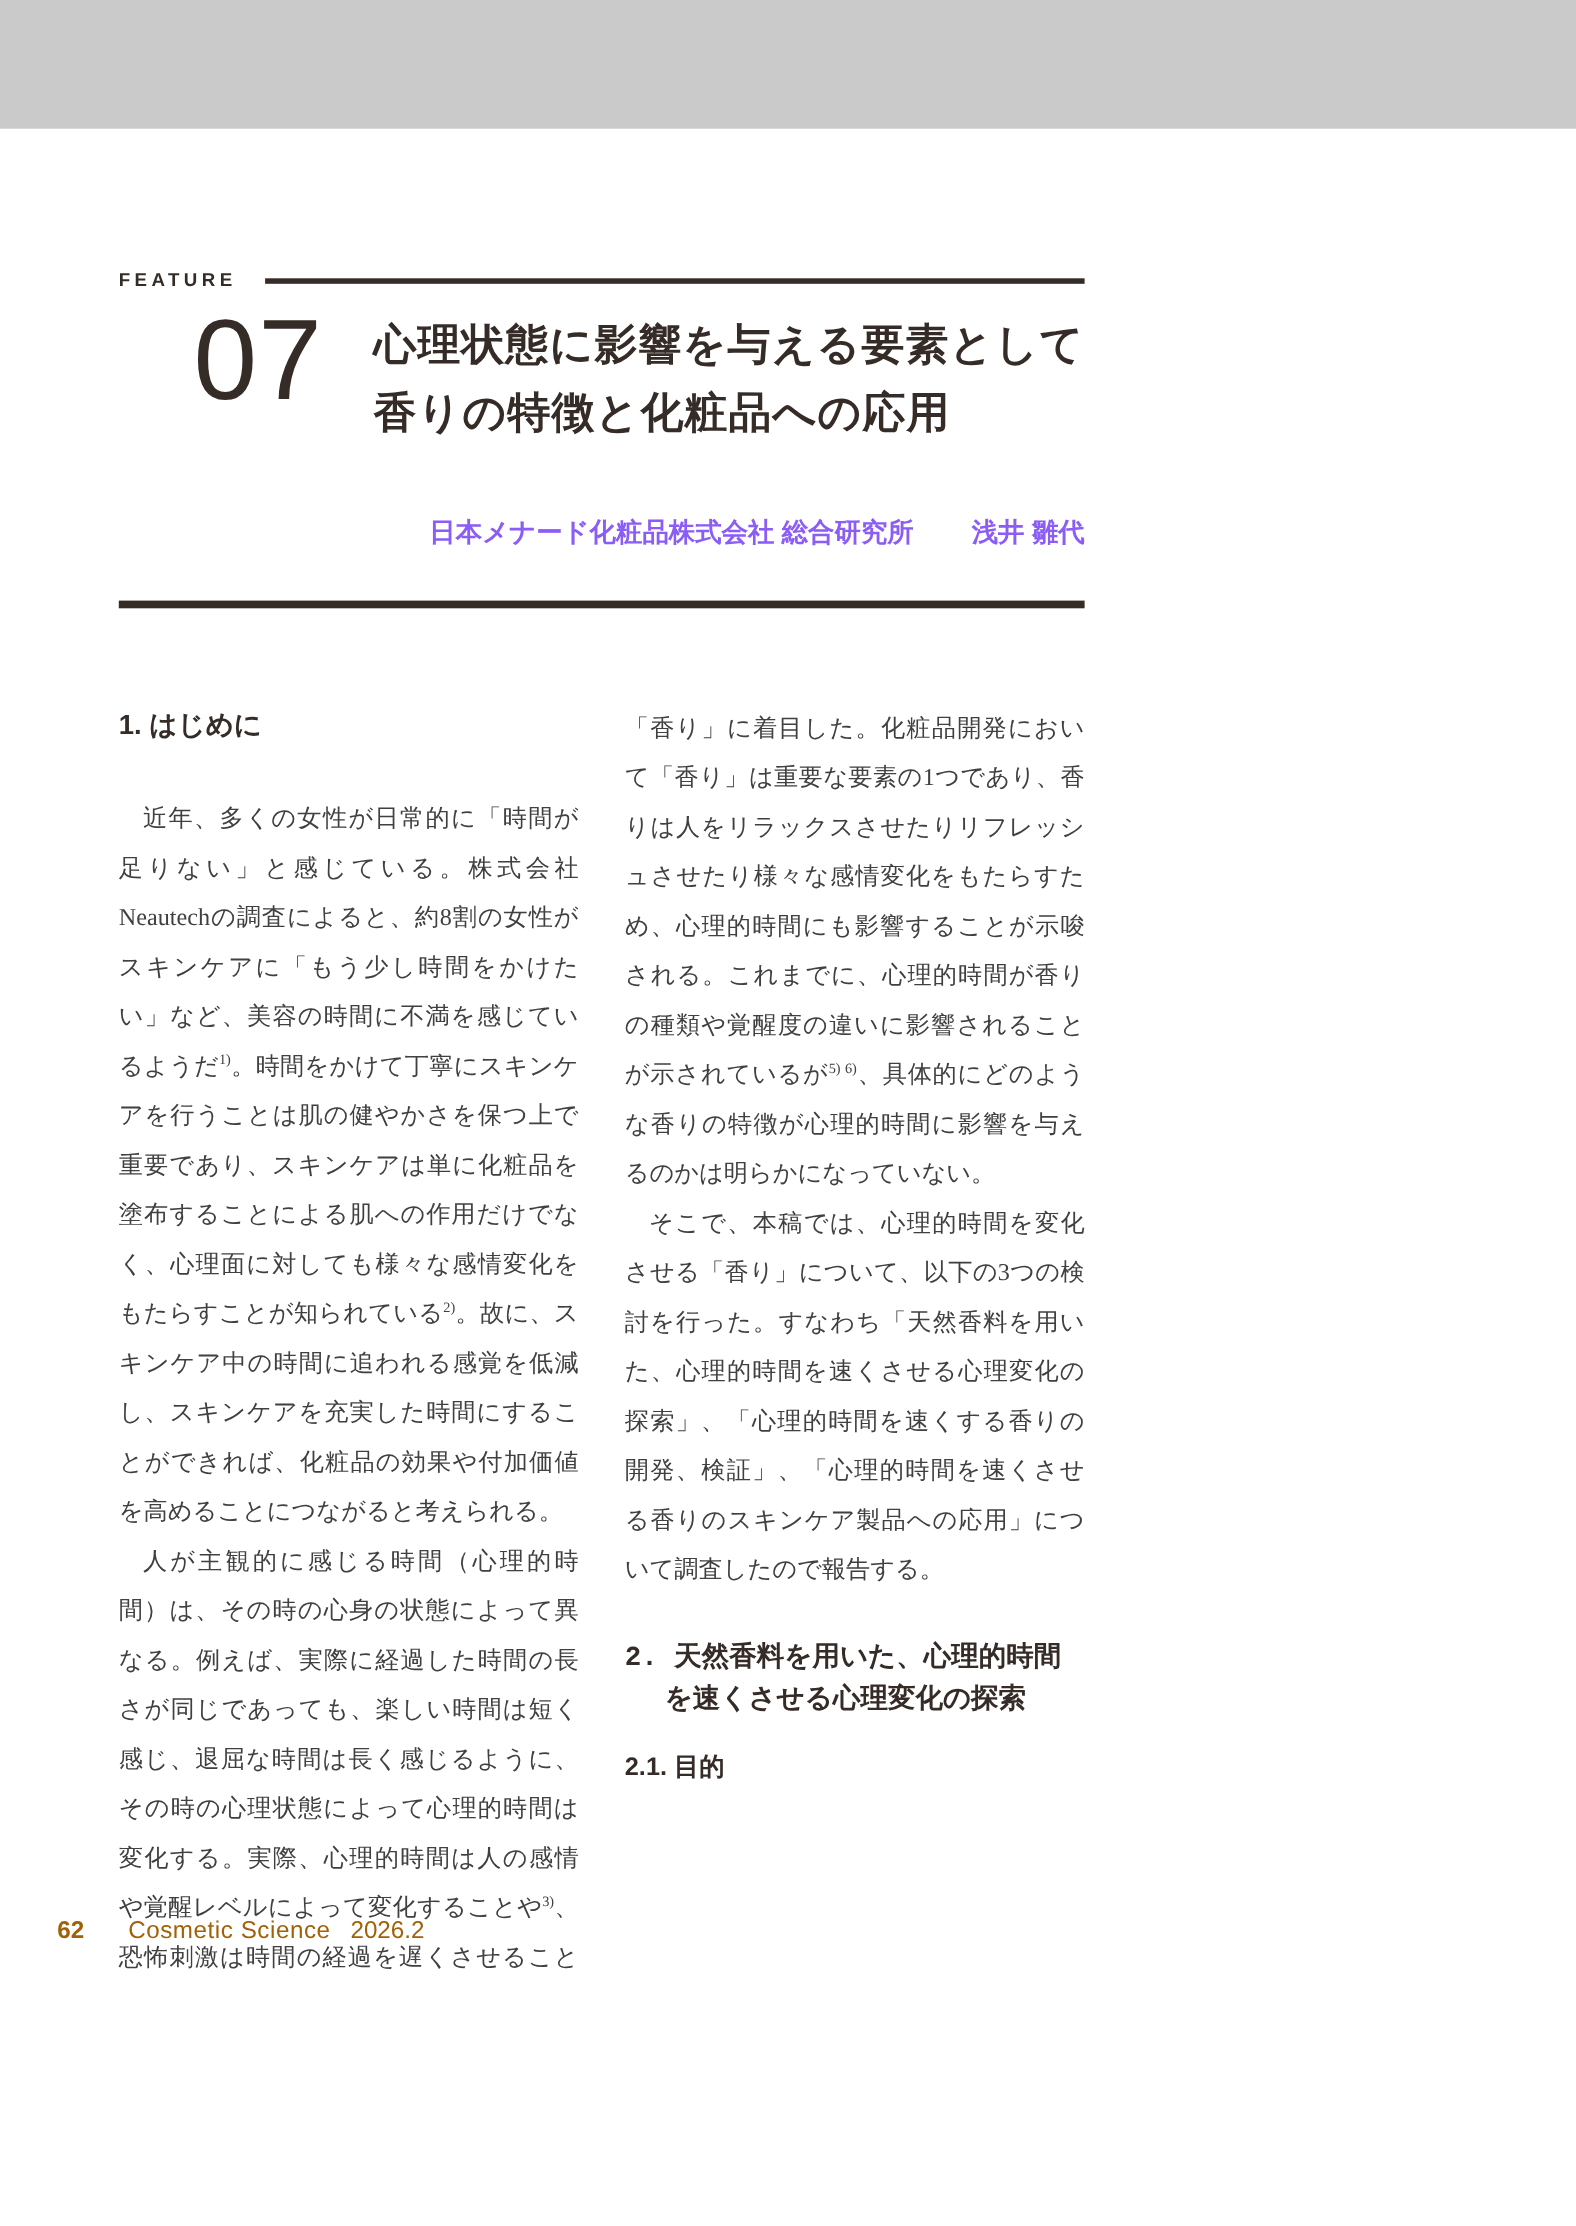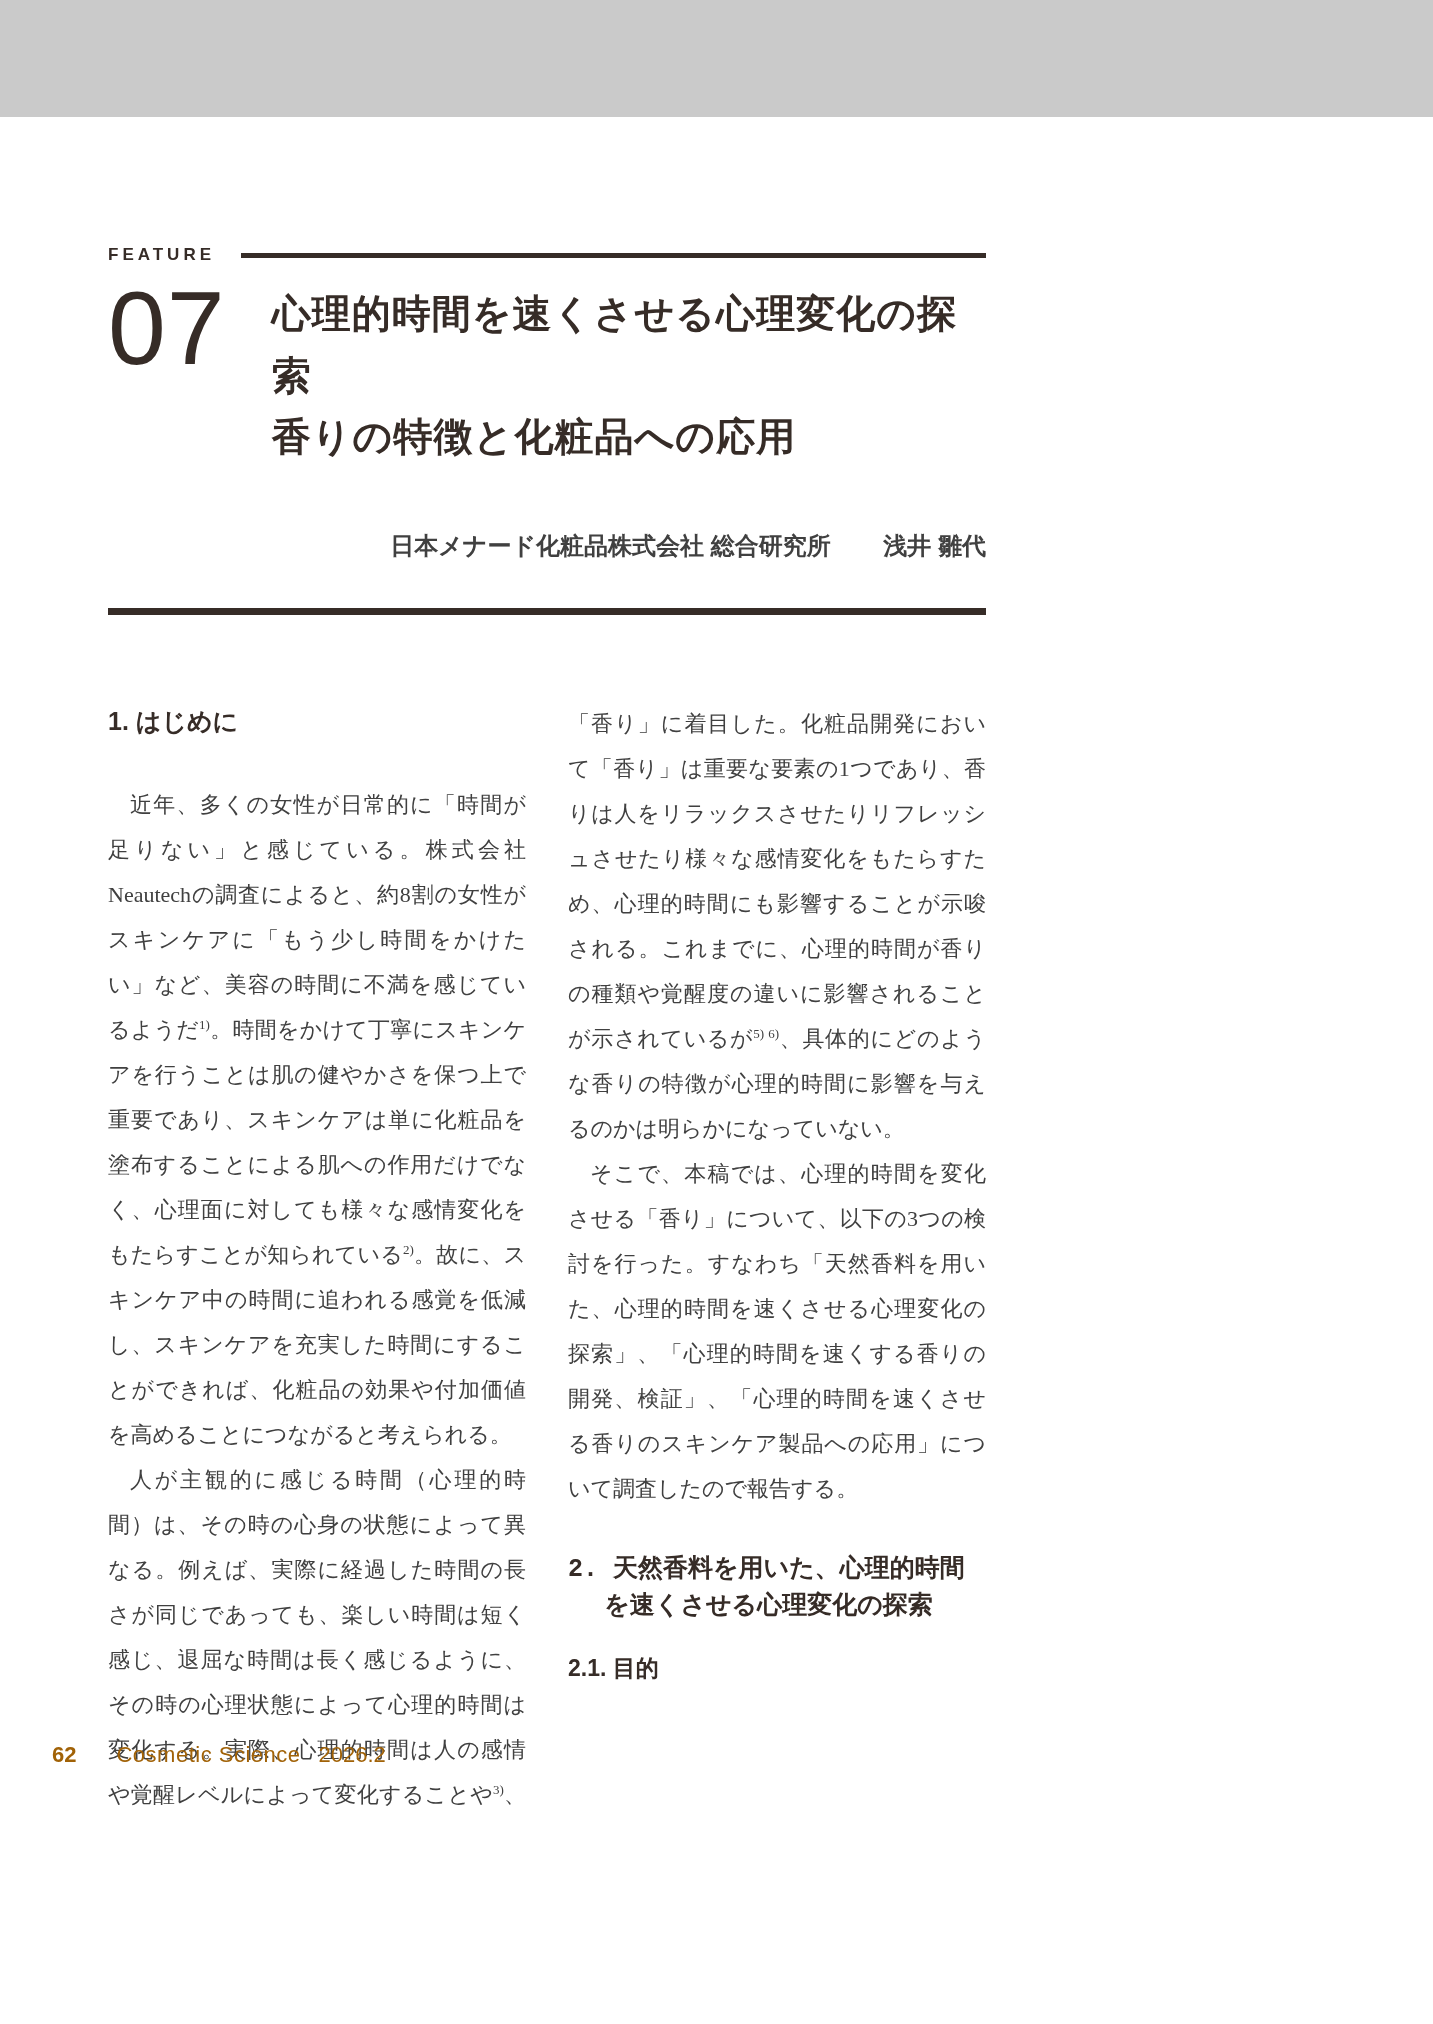--- a/index.html
+++ b/index.html
@@ -27,21 +27,21 @@
     letter-spacing:1px;color:#362c27;
   }
   .titles{margin-left:46px;padding-top:4px;}
   .title-line{
     font-size:39px;font-weight:700;line-height:1.58;
     color:#362c27;letter-spacing:1px;
   }
   
   .author-row{
     text-align:right;margin-top:62px;
-    font-size:24px;font-weight:600;color:#404040;
+    font-size:24px;font-weight:600;color:#8b5cf6;
   }
   .author-name{margin-left:46px;}
   .rule{height:7px;background:#362c27;margin-top:46px;}
   
   .cols{display:flex;gap:42px;margin-top:86px;}
   .col{flex:1;min-width:0;}
   .h-section{
     font-size:25px;font-weight:700;color:#362c27;
     margin:2px 0 42px 0;line-height:1.5;
     font-family:"Liberation Sans","DejaVu Sans",sans-serif;
@@ -80,21 +80,21 @@
   <div class="content">
 
     <div class="feature-row">
       <span class="feature-label">FEATURE</span>
       <span class="feature-line"></span>
     </div>
 
     <div class="head-row">
       <div class="feature-number">07</div>
       <div class="titles">
-        <div class="title-line">心理的時間を速くさせる心理変化の探索</div>
+        <div class="title-line">心理状態に影響を与える要素として</div>
         <div class="title-line">香りの特徴と化粧品への応用</div>
       </div>
     </div>
 
     <div class="author-row">
       <span class="author-affiliation">日本メナード化粧品株式会社 総合研究所</span>
       <span class="author-name">浅井 雛代</span>
     </div>
 
     <div class="rule"></div>

